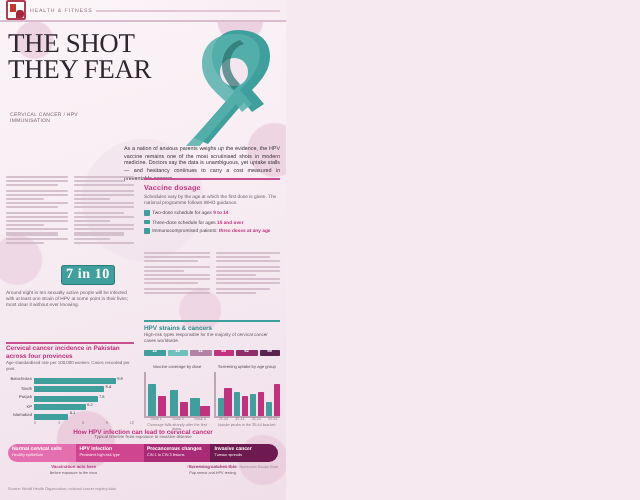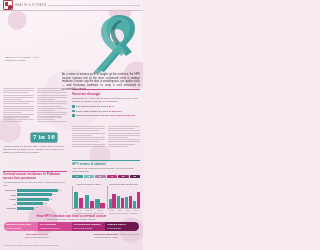--- a/index.html
+++ b/index.html
@@ -186,20 +186,21 @@
 
 <div class="page">
 
   <div class="masthead">
     <div class="logo"></div>
     <div class="masthead-label">HEALTH &amp; FITNESS</div>
     <div class="masthead-rule"></div>
   </div>
 
   <div class="hero">
+    <div class="headline">THE SHOT THEY FEAR</div>
     <div class="kicker">CERVICAL CANCER / HPV IMMUNISATION</div>
     <svg class="ribbon" viewBox="0 0 56 62">
       <path d="M30 4c-8 0-13 6-13 13 0 8 6 13 11 18l-20 23 7 3 18-21 4 5 6-4-6-7c5-5 9-10 9-17 0-8-6-13-16-13z" fill="#3f9f9c"></path>
       <path d="M26 6c-9 1-14 7-14 15 0 9 7 14 12 19L4 62l6 1 19-22 3 4 5-4-6-7c5-5 10-11 10-18 0-7-6-11-15-10z" fill="#55b0ab" opacity=".85"></path>
       <path d="M28 18c-4 0-7 3-7 7s3 7 7 7 7-3 7-7-3-7-7-7z" fill="#f3e6ee"></path>
       <path d="M31 9c-6 2-9 7-9 13 0 5 3 9 6 12l3-3c-3-3-5-6-5-10 0-5 3-9 7-10z" fill="#2a6f6d" opacity=".7"></path>
     </svg>
     <div class="standfirst">As a nation of anxious parents weighs up the evidence, the HPV vaccine remains one of the most scrutinised shots in modern medicine. Doctors say the data is unambiguous, yet uptake stalls — and hesitancy continues to carry a cost measured in preventable cancers.</div>
   </div>
 

